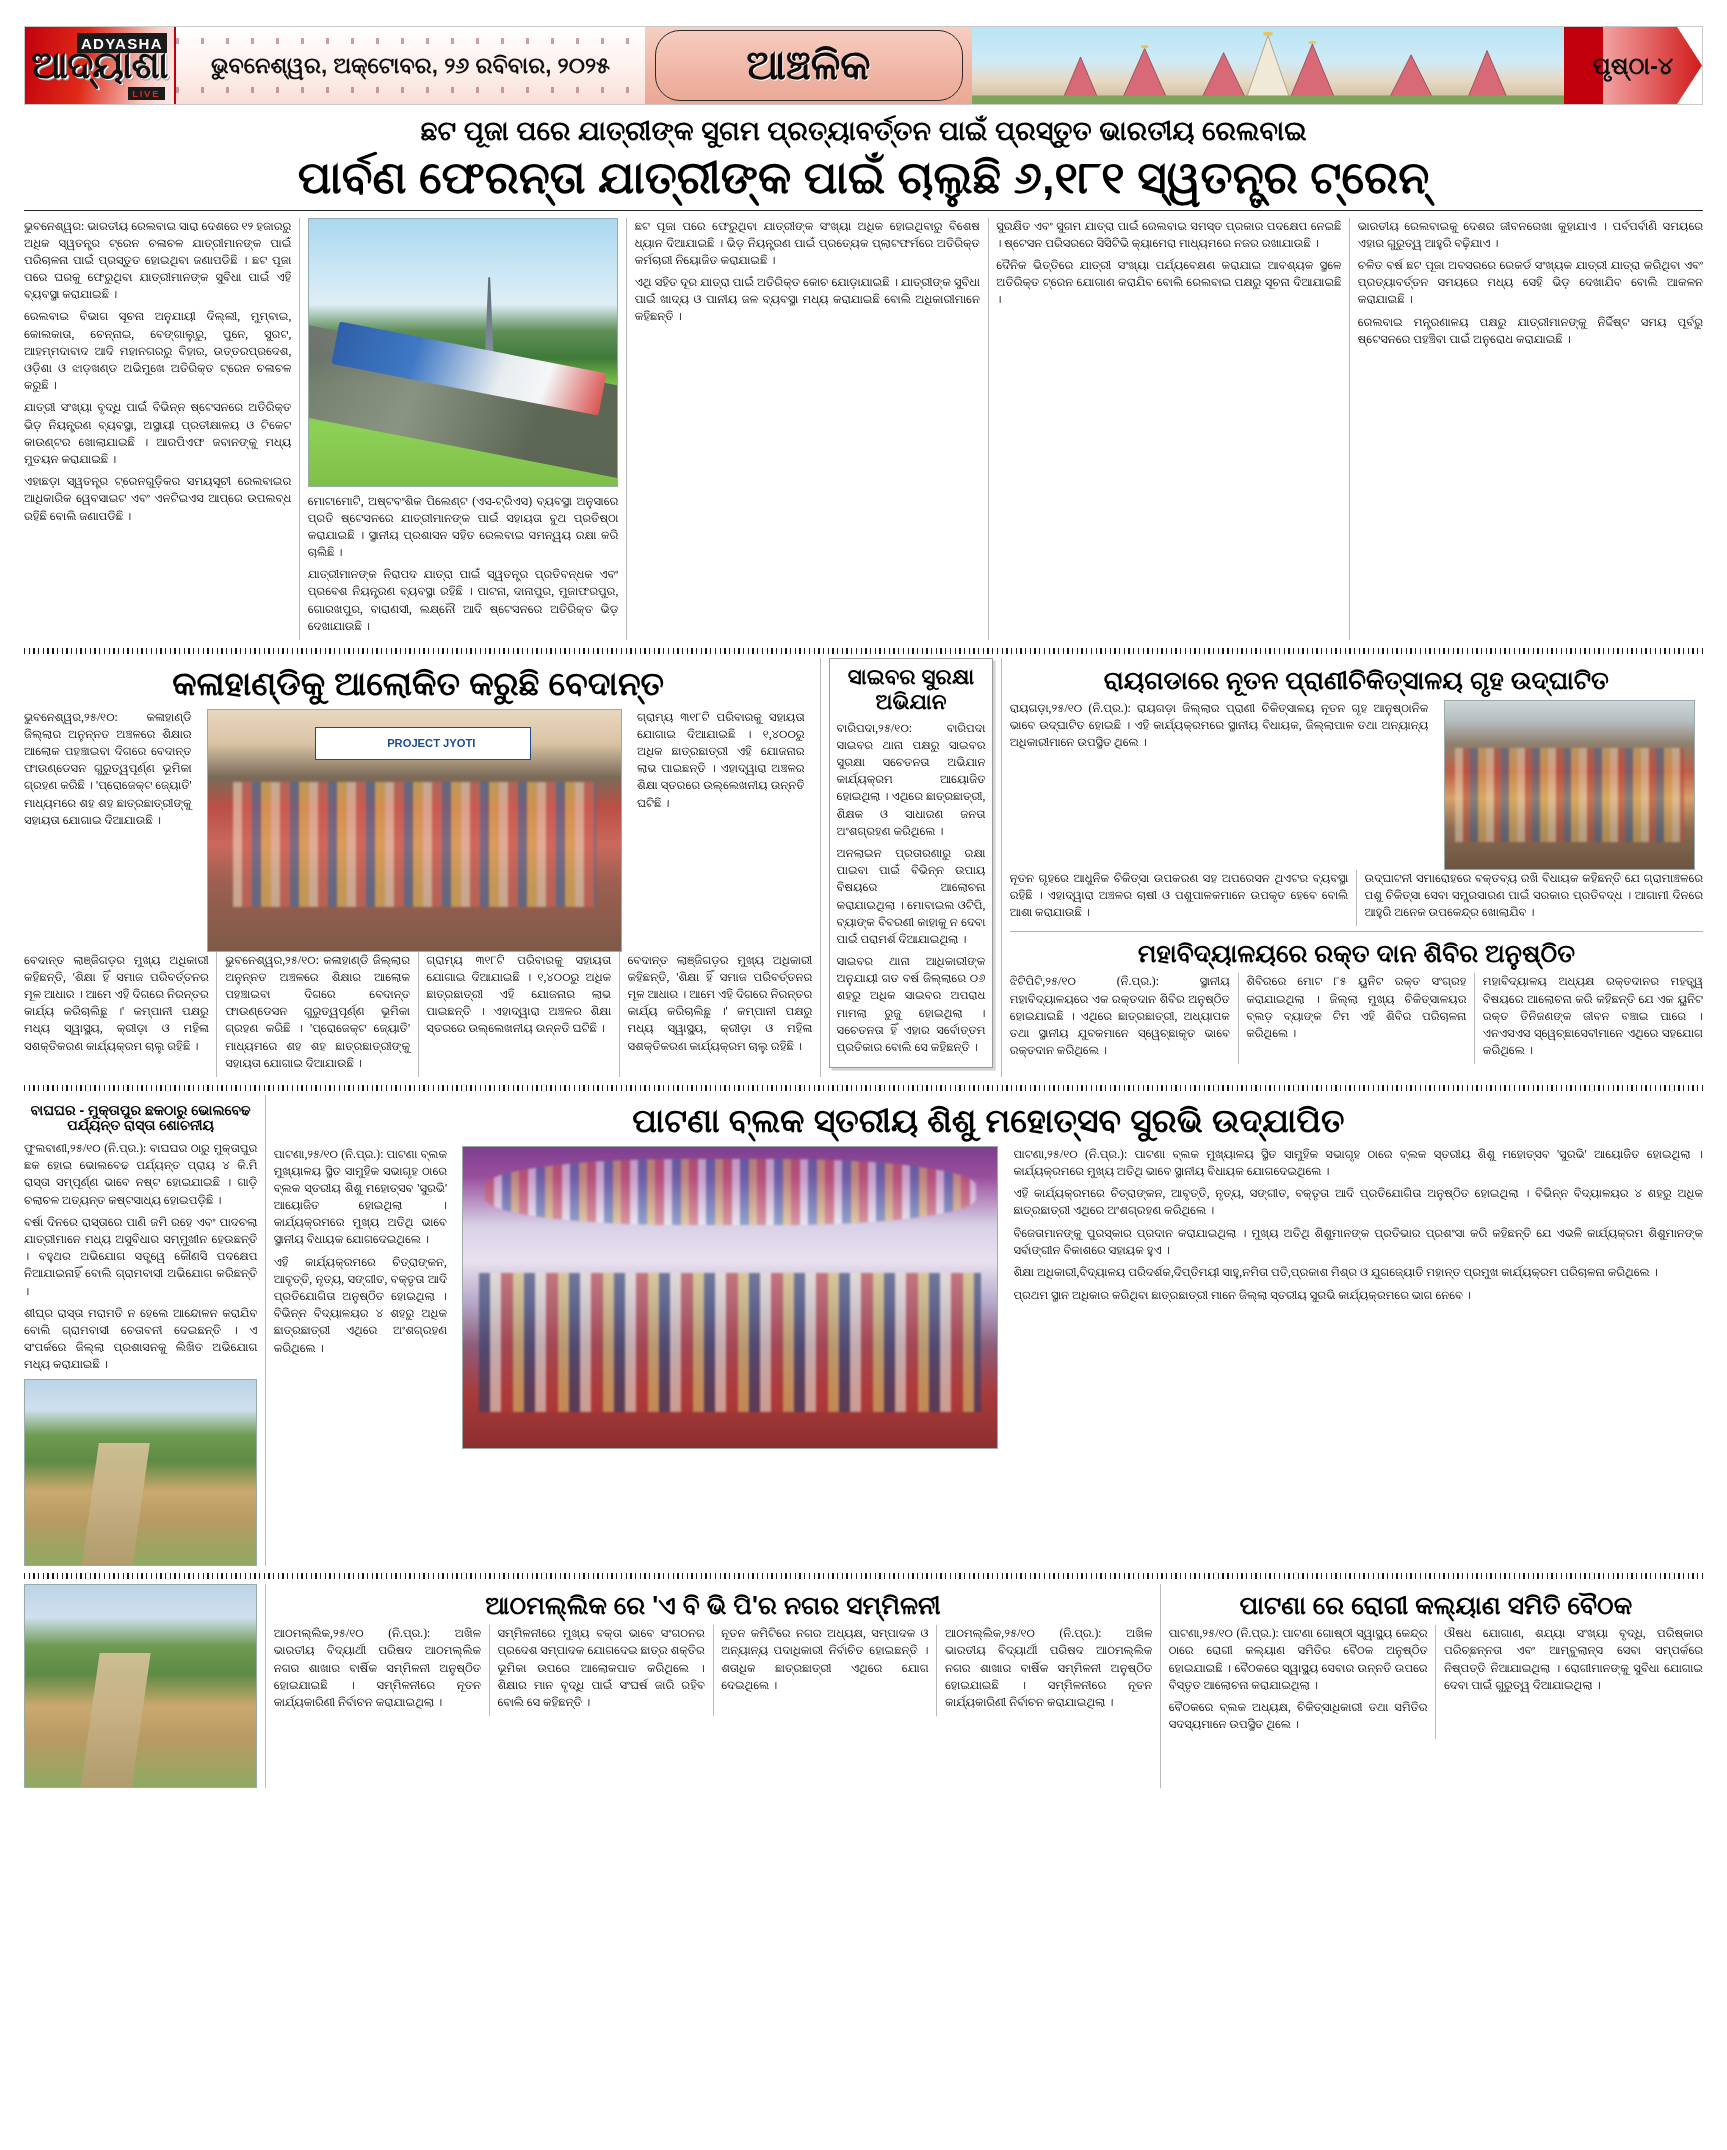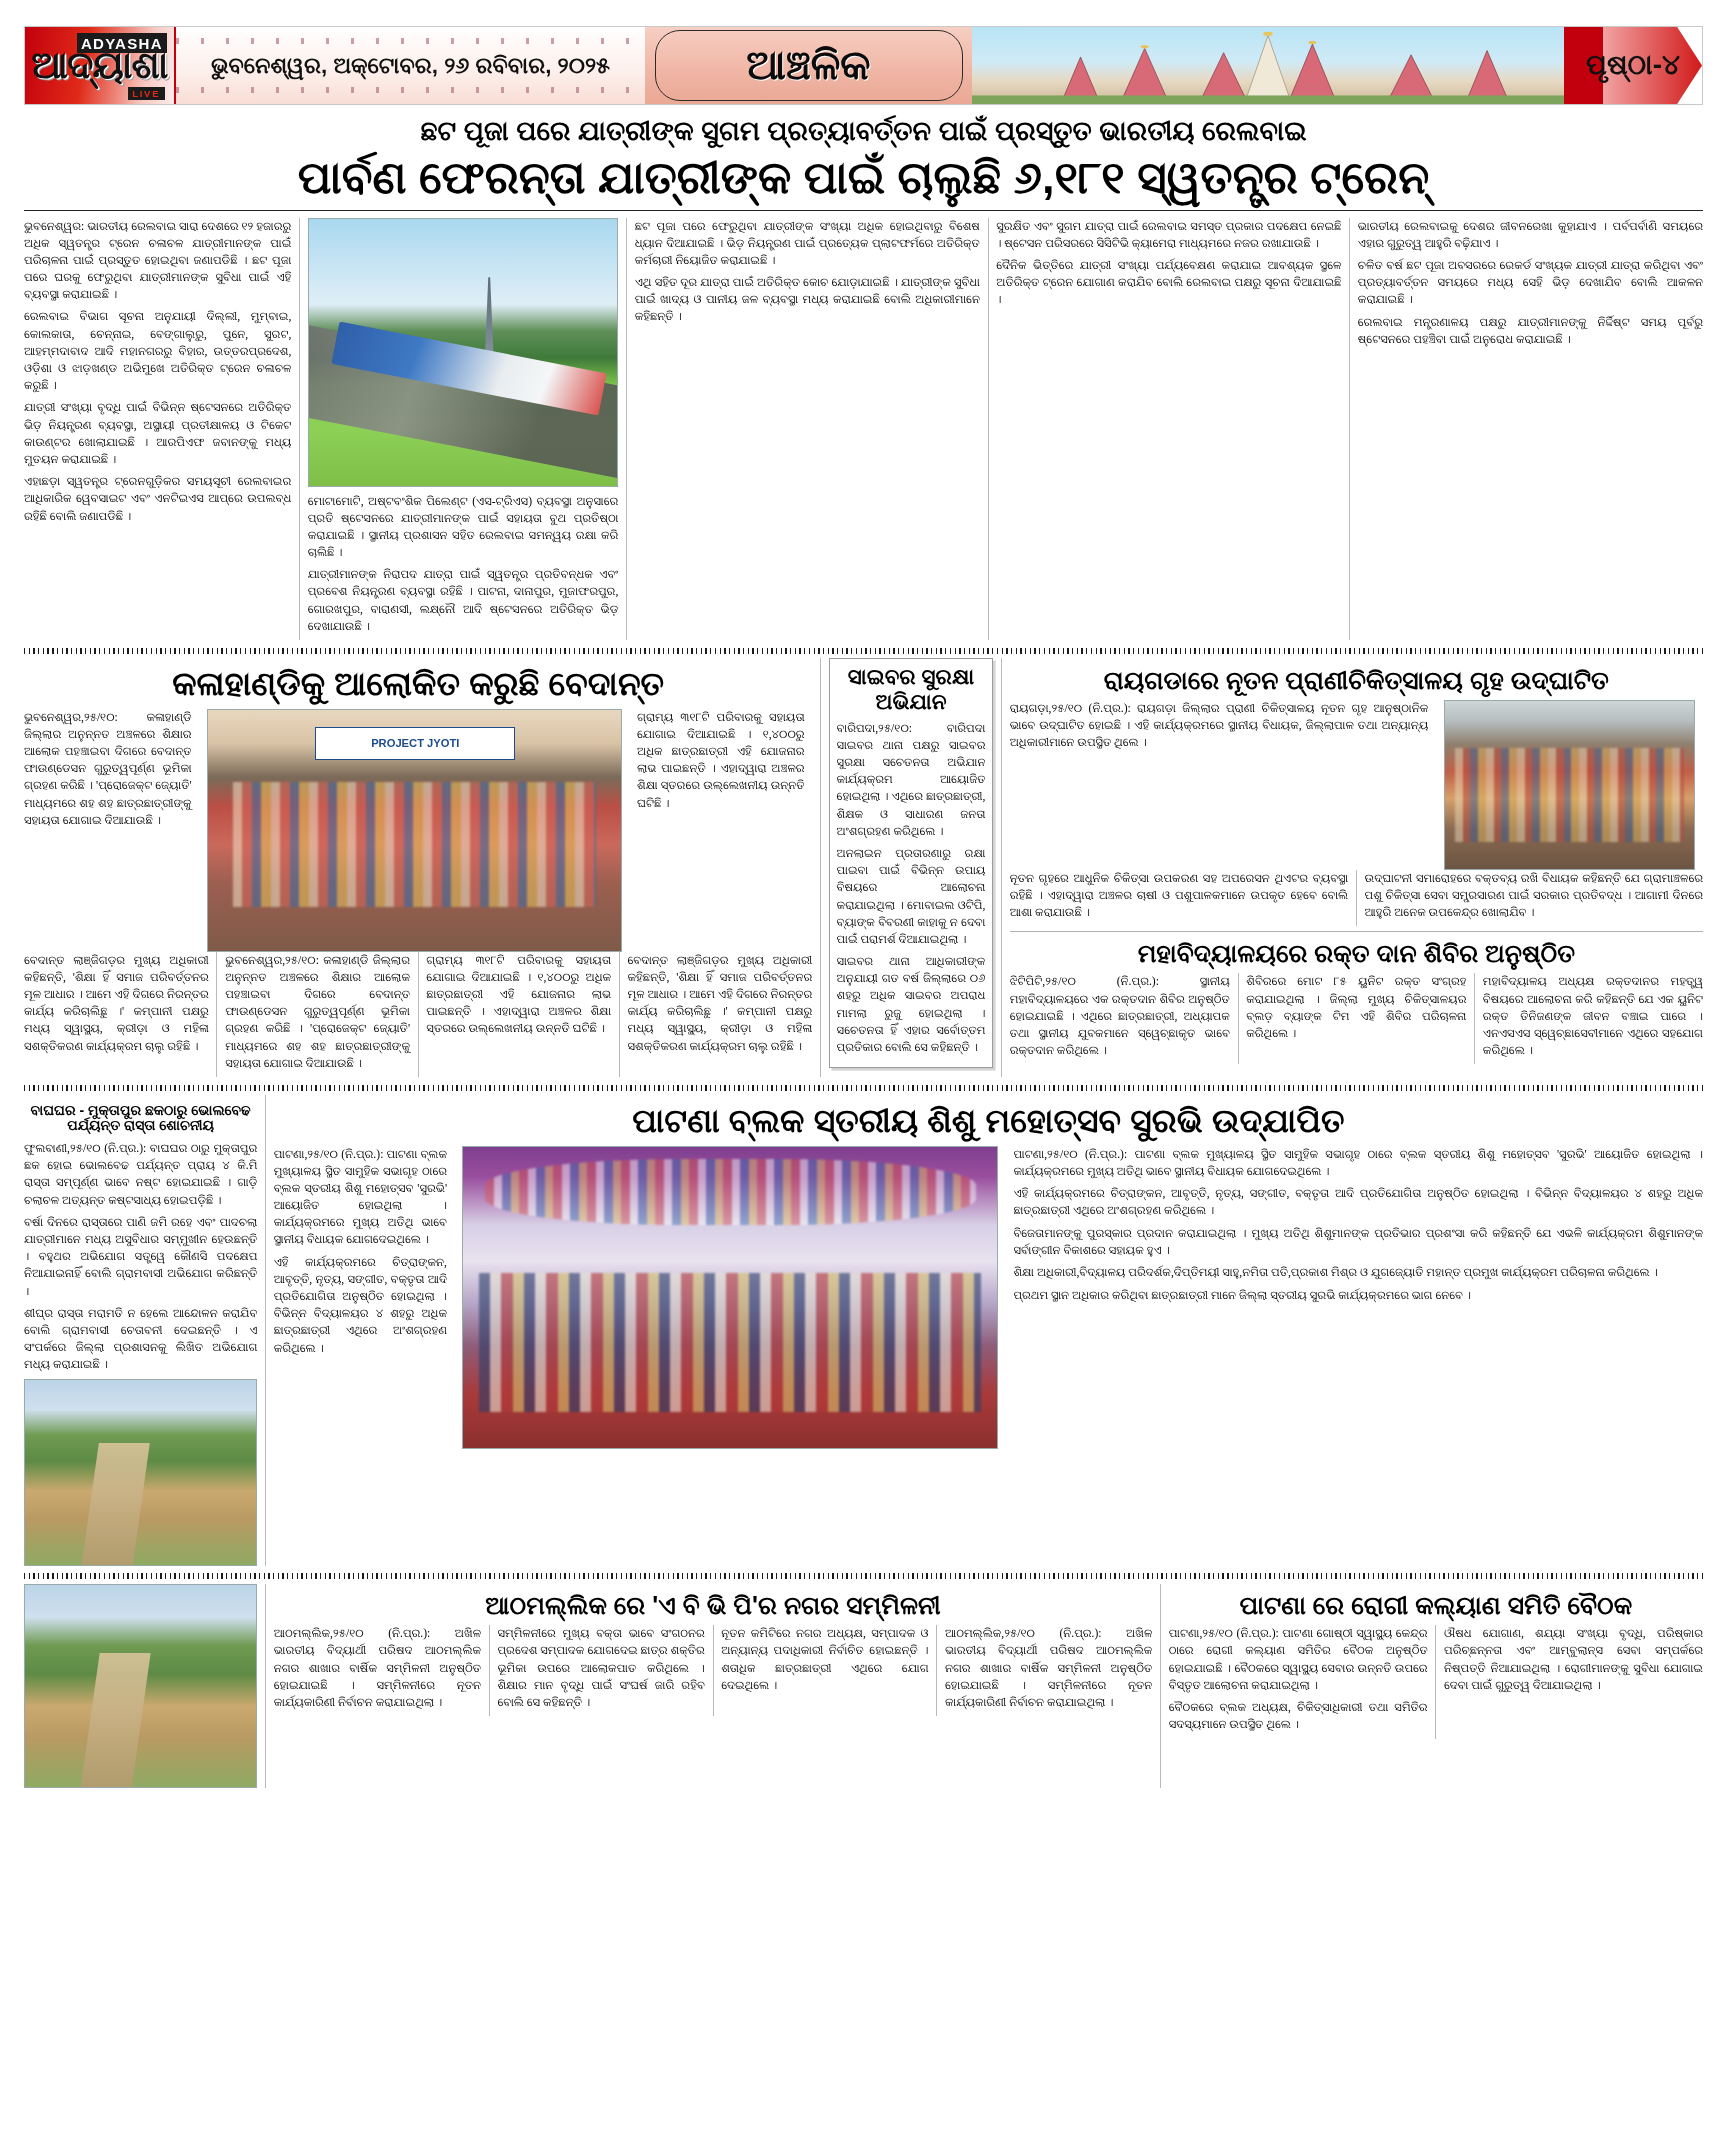--- a/index.html
+++ b/index.html
@@ -26,21 +26,21 @@
   .mh-section{flex:0 0 327px;background:linear-gradient(180deg,#f6cfc3 0%,#f0b5a4 60%,#eaa894 100%);
       display:flex;align-items:center;justify-content:center;position:relative;}
   .mh-section-ring{position:absolute;left:9.5px;right:9.5px;top:2.6px;bottom:2.6px;border:1.3px solid #2a2a2a;
       border-radius:25px;}
   .mh-section span{font-size:41px;font-weight:bold;color:#0b0b0b;position:relative;
       text-shadow:0.9px 0.9px 0 #fff;}
   .mh-temples{flex:1;background:linear-gradient(180deg,#b9e4f5 0%,#cfeaf6 45%,#e7d9c4 70%,#cbb894 100%);
       position:relative;overflow:hidden;}
   .mh-page{flex:0 0 138px;background:linear-gradient(90deg,#c2000d 0 39px,#f2a3a3 39px,#d11a1a 100%);
       display:flex;align-items:center;justify-content:center;clip-path:polygon(0 0,82% 0,100% 50%,82% 100%,0 100%);}
-  .mh-page span{font-size:28px;font-weight:bold;color:#111;text-align:center;}
+  .mh-page span{font-size:24px;font-weight:bold;color:#111;text-align:center;}
 
   
   .lead{margin:11.2px 24px 0 24px;}
   .kicker{text-align:center;font-size:27px;font-weight:bold;line-height:1.15;color:#000;}
   .mainhead{text-align:center;font-size:45px;font-weight:bold;line-height:1.1;margin-top:6px;color:#000;}
 
   .rule-thin{border-top:0.9px solid #222;margin:6.9px 24px 0 24px;}
 
   
   .cols{display:flex;gap:0;}
@@ -190,21 +190,21 @@
 
       <div class="col" style="flex:0 0 796px;padding-left:0">
         <div class="sechead">କଳାହାଣ୍ଡିକୁ ଆଲୋକିତ କରୁଛି ବେଦାନ୍ତ</div>
         <div class="cols">
           <div class="col" style="flex:1;padding-left:0;border:none">
             <p class="body">ଭୁବନେଶ୍ୱର,୨୫/୧୦: କଳାହାଣ୍ଡି ଜିଲ୍ଲାର ଅନୁନ୍ନତ ଅଞ୍ଚଳରେ ଶିକ୍ଷାର ଆଲୋକ ପହଞ୍ଚାଇବା ଦିଗରେ ବେଦାନ୍ତ ଫାଉଣ୍ଡେସନ ଗୁରୁତ୍ୱପୂର୍ଣ୍ଣ ଭୂମିକା ଗ୍ରହଣ କରିଛି । 'ପ୍ରୋଜେକ୍ଟ ଜ୍ୟୋତି' ମାଧ୍ୟମରେ ଶହ ଶହ ଛାତ୍ରଛାତ୍ରୀଙ୍କୁ ସହାୟତା ଯୋଗାଇ ଦିଆଯାଉଛି ।</p>
           </div>
           <div class="col" style="flex:0 0 430px;border:none">
             <div class="photo ph-group1" style="height:241px">
               <div style="position:absolute;left:26%;top:7%;width:48%;height:13%;background:#fff;border:0.9px solid #1c4c8c;
-                   color:#1c4c8c;font-size:11.2px;font-weight:bold;display:flex;align-items:center;justify-content:center;">PROJECT JYOTI</div>
+                   color:#1c4c8c;font-size:11.2px;font-weight:bold;display:flex;align-items:center;justify-content:center;padding-left:16px;">PROJECT JYOTI</div>
             </div>
           </div>
           <div class="col" style="flex:1;border:none">
             <p class="body">ଗ୍ରାମ୍ୟ ୩୧୮ଟି ପରିବାରକୁ ସହାୟତା ଯୋଗାଇ ଦିଆଯାଇଛି । ୧,୪୦୦ରୁ ଅଧିକ ଛାତ୍ରଛାତ୍ରୀ ଏହି ଯୋଜନାର ଲାଭ ପାଇଛନ୍ତି । ଏହାଦ୍ୱାରା ଅଞ୍ଚଳର ଶିକ୍ଷା ସ୍ତରରେ ଉଲ୍ଲେଖନୀୟ ଉନ୍ନତି ଘଟିଛି ।</p>
           </div>
         </div>
         <div class="cols">
           <div class="col" style="flex:1;padding-left:0">
             <p class="body">ବେଦାନ୍ତ ଲାଞ୍ଜିଗଡ଼ର ମୁଖ୍ୟ ଅଧିକାରୀ କହିଛନ୍ତି, 'ଶିକ୍ଷା ହିଁ ସମାଜ ପରିବର୍ତ୍ତନର ମୂଳ ଆଧାର । ଆମେ ଏହି ଦିଗରେ ନିରନ୍ତର କାର୍ଯ୍ୟ କରିଚାଲିଛୁ ।' କମ୍ପାନୀ ପକ୍ଷରୁ ମଧ୍ୟ ସ୍ୱାସ୍ଥ୍ୟ, କ୍ରୀଡ଼ା ଓ ମହିଳା ସଶକ୍ତିକରଣ କାର୍ଯ୍ୟକ୍ରମ ଚାଲୁ ରହିଛି ।</p>
           </div>

